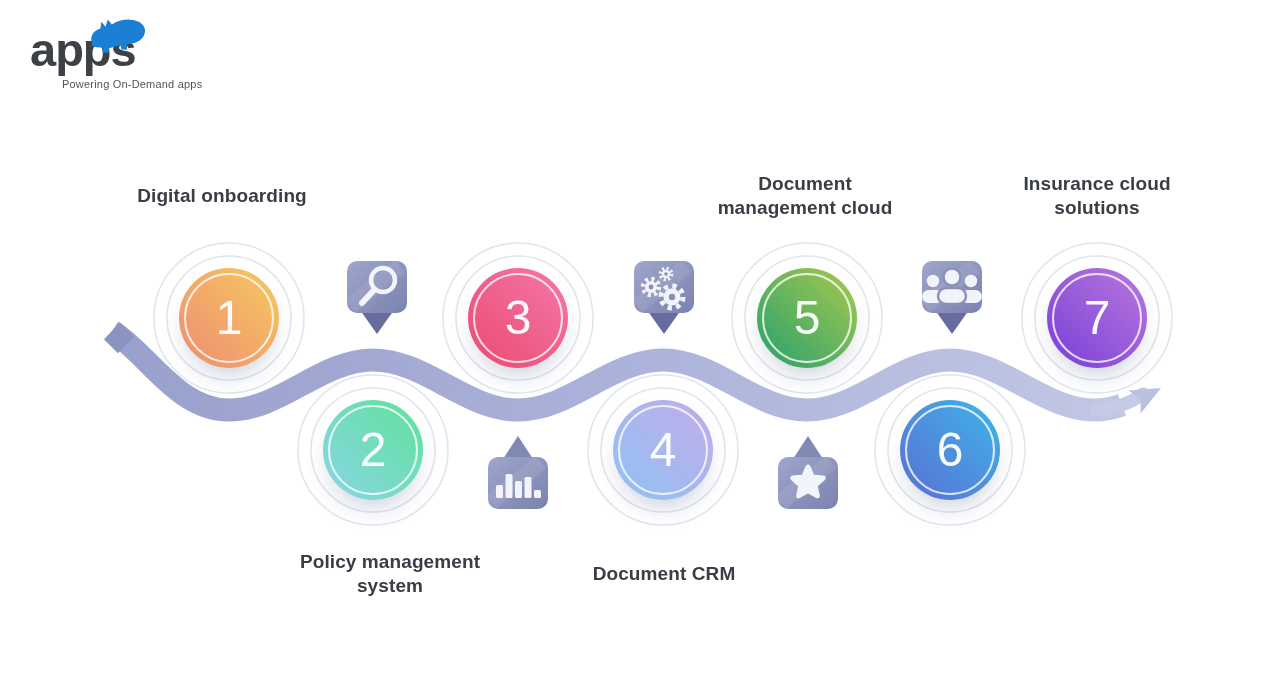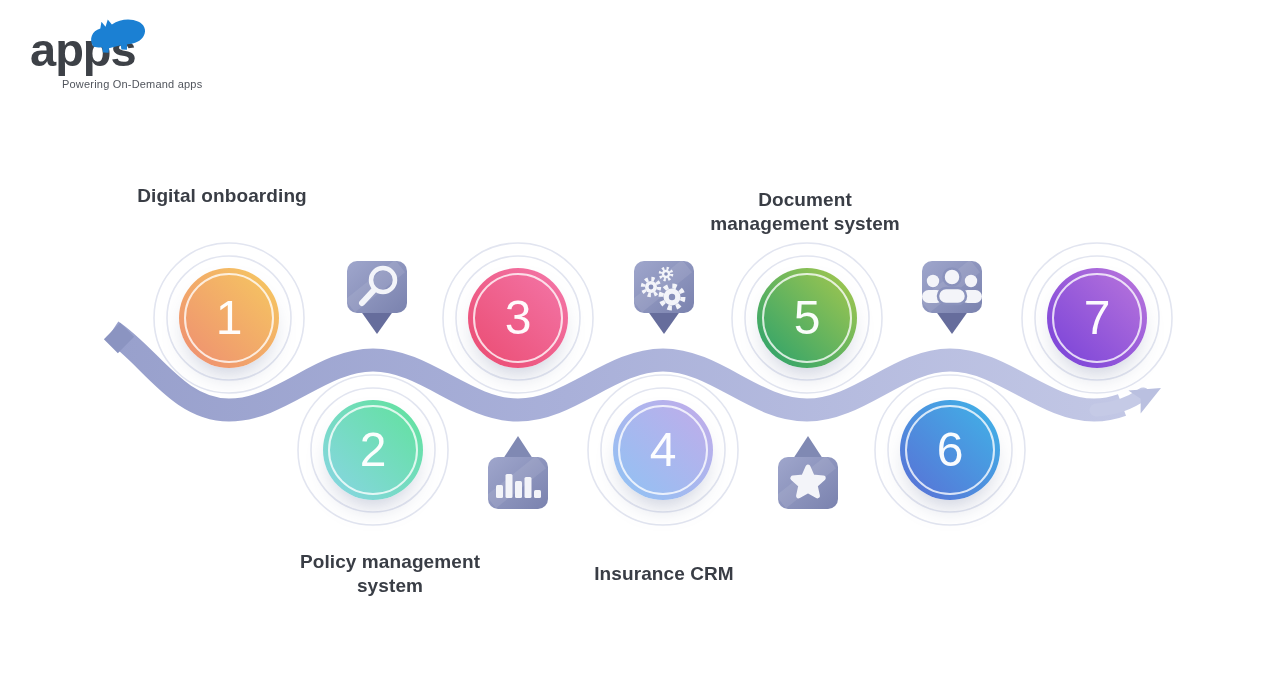--- a/index.html
+++ b/index.html
@@ -167,23 +167,27 @@
 
   <div class="title" style="left:72px;top:184px">
     <div>Digital onboarding</div>
       <div></div>
   </div>
   <div class="title" style="left:240px;top:550px">
     <div>Policy management</div>
       <div>system</div>
   </div>
   <div class="title" style="left:514px;top:562px">
-    <div>Insurance CRM</div>
+    <div>Document CRM</div>
       <div></div>
   </div>
-  <div class="title" style="left:655px;top:188px">
+  <div class="title" style="left:655px;top:172px">
     <div>Document</div>
-      <div>management system</div>
+      <div>management cloud</div>
   </div>
   <div class="title" style="left:809px;top:550px">
+  </div>
+  <div class="title" style="left:947px;top:172px">
+    <div>Insurance cloud</div>
+      <div>solutions</div>
   </div>
 
 </div>
 
 </body></html>

